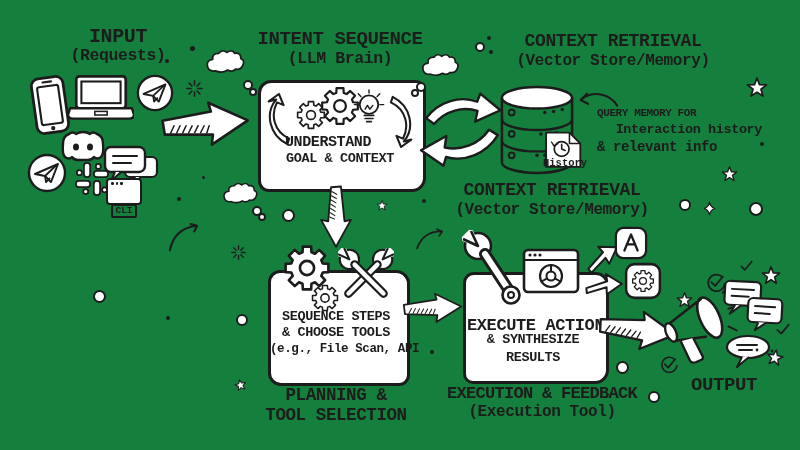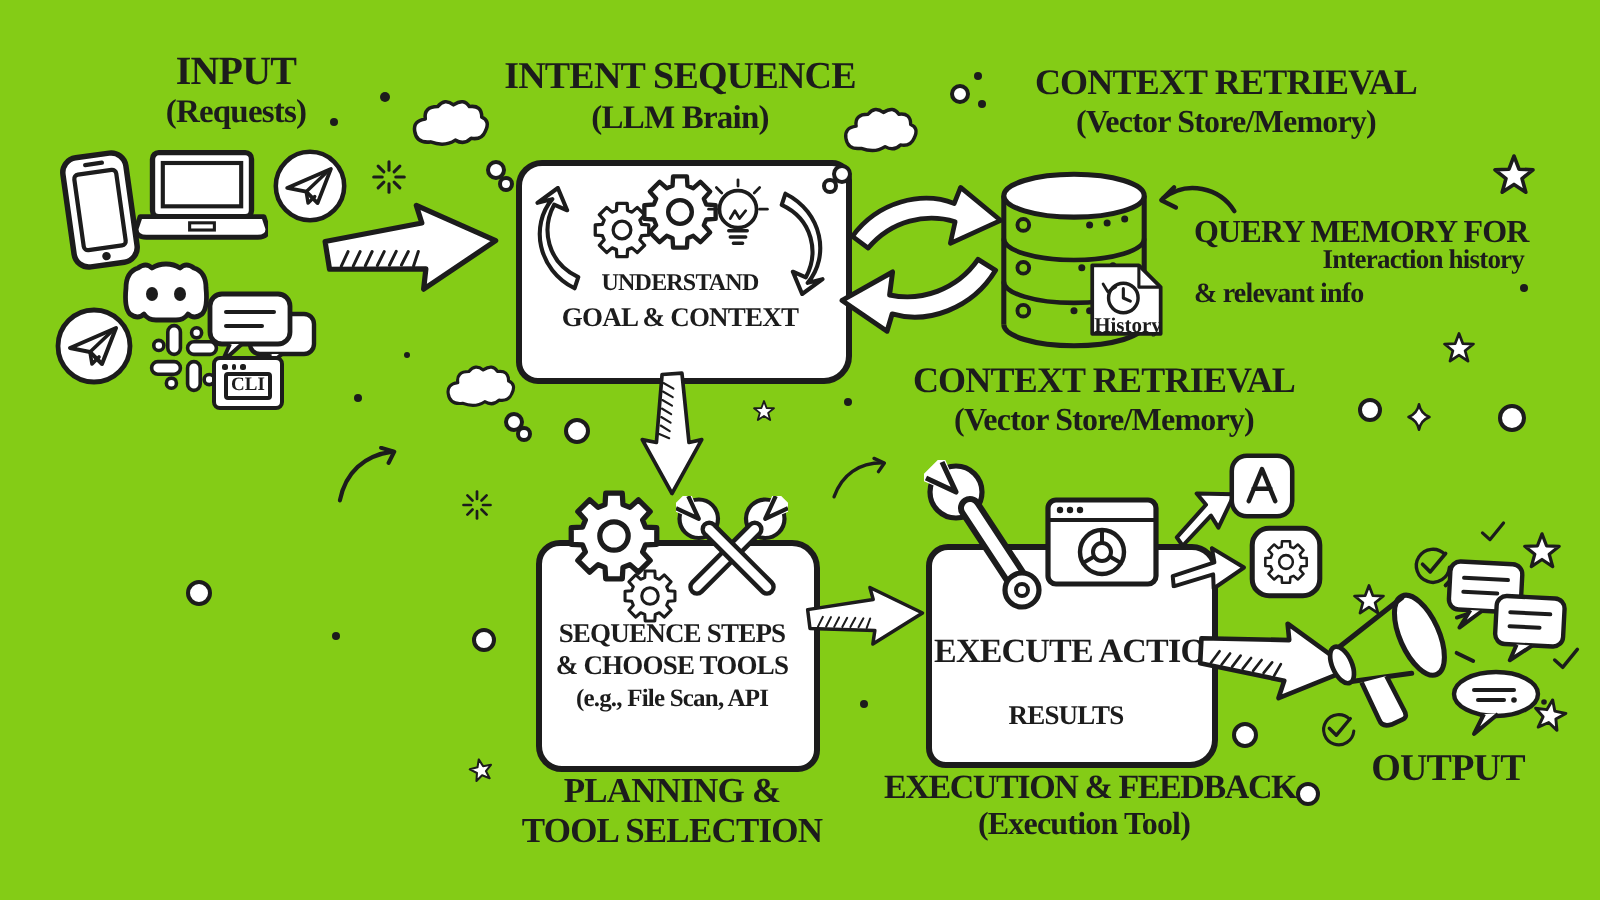--- a/index.html
+++ b/index.html
@@ -1,30 +1,30 @@
 <!DOCTYPE html>
 <html><head>
 <meta charset="utf-8">
 <style>
   html,body{margin:0;padding:0;background:#fff;}
-  .canvas{position:relative;width:800px;height:450px;background:#84cc16;overflow:hidden;
-          font-family:Liberation Serif, serif;color:#1c1c1c;}
+  .canvas{position:relative;width:800px;height:450px;background:#15803d;overflow:hidden;
+          font-family:Liberation Mono, monospace;color:#1c1c1c;}
   .abs{position:absolute;}
   .t{position:absolute;font-weight:700;color:#1c1c1c;text-align:center;line-height:1.08;
      letter-spacing:-0.4px;white-space:nowrap;}
   .tl{text-align:left;}
   .box{position:absolute;border:3px solid #1c1c1c;background:#fff;}
   .dot{position:absolute;background:#1c1c1c;border-radius:50%;}
   .ring{position:absolute;border:2px solid #1c1c1c;border-radius:50%;background:#fff;}
   .cli{width:36px;height:27px;border:2.5px solid #1c1c1c;border-radius:4px;background:#fff;
        display:flex;flex-direction:column;align-items:center;box-sizing:border-box;}
   .cli-dots{display:flex;gap:2px;align-self:flex-start;margin:2px 0 0 3px;}
   .cli-dots i{width:2.5px;height:2.5px;background:#1c1c1c;border-radius:50%;}
   .cli-label{border:2px solid #1c1c1c;font-size:9.5px;font-weight:700;line-height:10px;
-             padding:0 2px;margin-top:1px;border-radius:2px;letter-spacing:0;}
+             padding:0 2px;margin-top:19px;border-radius:2px;letter-spacing:0;}
   svg.deco{position:absolute;overflow:visible;}
 </style>
 </head>
 <body>
 
 <svg width="0" height="0" style="position:absolute">
   <defs>
     <symbol id="sym-gear" viewBox="0 0 44 44">
       <polygon points="41.6,18.2 41.6,25.8 36.4,26.1 35.1,29.3 38.6,33.2 33.2,38.6 29.3,35.1 26.1,36.4 25.8,41.6 18.2,41.6 17.9,36.4 14.7,35.1 10.8,38.6 5.4,33.2 8.9,29.3 7.6,26.1 2.4,25.8 2.4,18.2 7.6,17.9 8.9,14.7 5.4,10.8 10.8,5.4 14.7,8.9 17.9,7.6 18.2,2.4 25.8,2.4 26.1,7.6 29.3,8.9 33.2,5.4 38.6,10.8 35.1,14.7 36.4,17.9" fill="#fff" stroke="#1c1c1c" stroke-width="2.4" stroke-linejoin="round"></polygon>
       <circle cx="22" cy="22" r="6.5" fill="#fff" stroke="#1c1c1c" stroke-width="2.4"></circle>
@@ -294,21 +294,21 @@
     </svg>
   <svg class="deco" style="left:296px;top:100px;width:30px;height:30px">
       <use href="#sym-gear"></use>
     </svg>
   <svg class="deco" style="left:320px;top:86px;width:40px;height:40px">
       <use href="#sym-gear"></use>
     </svg>
   <svg class="deco" style="left:352px;top:88px;width:34px;height:44px">
       <use href="#sym-bulb"></use>
     </svg>
-  <div class="t" style="left:280px;top:135px;width:120px;font-size:12px">UNDERSTAND</div>
+  <div class="t" style="left:268px;top:135px;width:120px;font-size:15px">UNDERSTAND</div>
   <div class="t" style="left:272px;top:152px;width:136px;font-size:13.5px">GOAL &amp; CONTEXT</div>
 
   <svg class="deco" style="left:303px;top:200px;width:66px;height:34px;transform:rotate(90deg)">
       <use href="#sym-blockarrow"></use>
     </svg>
 
   <div class="t" style="left:513px;top:32px;width:200px;font-size:18px">CONTEXT RETRIEVAL</div>
   <div class="t" style="left:513px;top:53px;width:200px;font-size:16px">(Vector Store/Memory)</div>
 
   <svg class="deco" style="left:423px;top:91px;width:80px;height:40px;transform:rotate(3deg)">
@@ -322,21 +322,21 @@
       <use href="#sym-db"></use>
     </svg>
   <svg class="deco" style="left:543px;top:126px;width:42px;height:46px">
       <use href="#sym-histdoc"></use>
     </svg>
   <div class="t" style="left:543px;top:158px;width:42px;font-size:10.5px;letter-spacing:0">History</div>
   <svg class="deco" style="left:577px;top:90px;width:42px;height:22px">
       <use href="#sym-queryarrow"></use>
     </svg>
 
-  <div class="t tl" style="left:597px;top:108px;width:165px;font-size:16px;text-align:left">QUERY MEMORY FOR</div>
+  <div class="t tl" style="left:597px;top:108px;width:165px;font-size:11px;text-align:left">QUERY MEMORY FOR</div>
   <div class="t tl" style="left:597px;top:123px;width:165px;font-size:13.5px;text-align:right">Interaction history</div>
   <div class="t tl" style="left:597px;top:140px;width:165px;font-size:14px;text-align:left">&amp; relevant info</div>
 
   <div class="t" style="left:452px;top:181px;width:200px;font-size:18px">CONTEXT RETRIEVAL</div>
   <div class="t" style="left:452px;top:202px;width:200px;font-size:16px">(Vector Store/Memory)</div>
 
   <div class="box" style="left:268px;top:270px;width:136px;height:110px;border-radius:12px 14px 11px 13px"></div>
   <svg class="deco" style="left:283px;top:244px;width:48px;height:48px">
       <use href="#sym-gear"></use>
     </svg>
@@ -369,20 +369,21 @@
   <svg class="deco" style="left:584px;top:270px;width:42px;height:26px;transform:rotate(6deg)">
       <use href="#sym-smallarrow"></use>
     </svg>
   <svg class="deco" style="left:614px;top:226px;width:34px;height:34px">
       <use href="#sym-appstore"></use>
     </svg>
   <svg class="deco" style="left:624px;top:262px;width:38px;height:38px">
       <use href="#sym-gearsq"></use>
     </svg>
   <div class="t" style="left:467px;top:317px;width:132px;font-size:17px">EXECUTE ACTIONS</div>
+  <div class="t" style="left:467px;top:333px;width:132px;font-size:13.5px">&amp; SYNTHESIZE</div>
   <div class="t" style="left:467px;top:351px;width:132px;font-size:13.5px">RESULTS</div>
   <div class="t" style="left:442px;top:385px;width:200px;font-size:17px;letter-spacing:-0.7px">EXECUTION &amp; FEEDBACK</div>
   <div class="t" style="left:442px;top:404px;width:200px;font-size:16px">(Execution Tool)</div>
 
   <svg class="deco" style="left:597px;top:303px;width:82px;height:54px;transform:rotate(7deg)">
       <use href="#sym-blockarrow"></use>
     </svg>
 
   <svg class="deco" style="left:650px;top:286px;width:90px;height:82px;transform:rotate(-6deg)">
       <use href="#sym-megaphone"></use>

